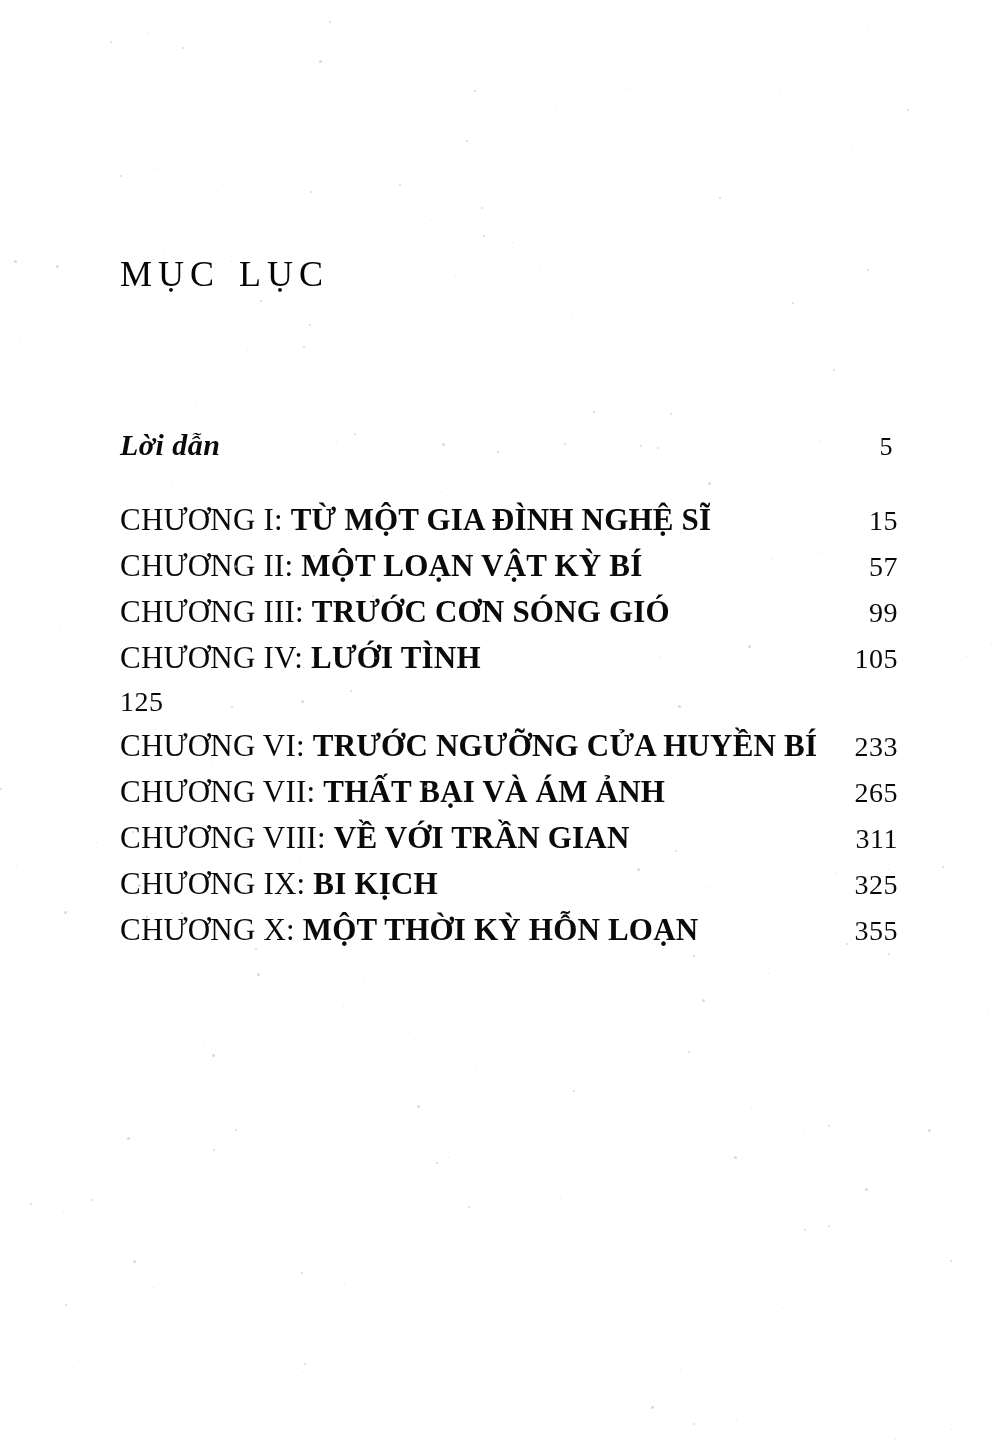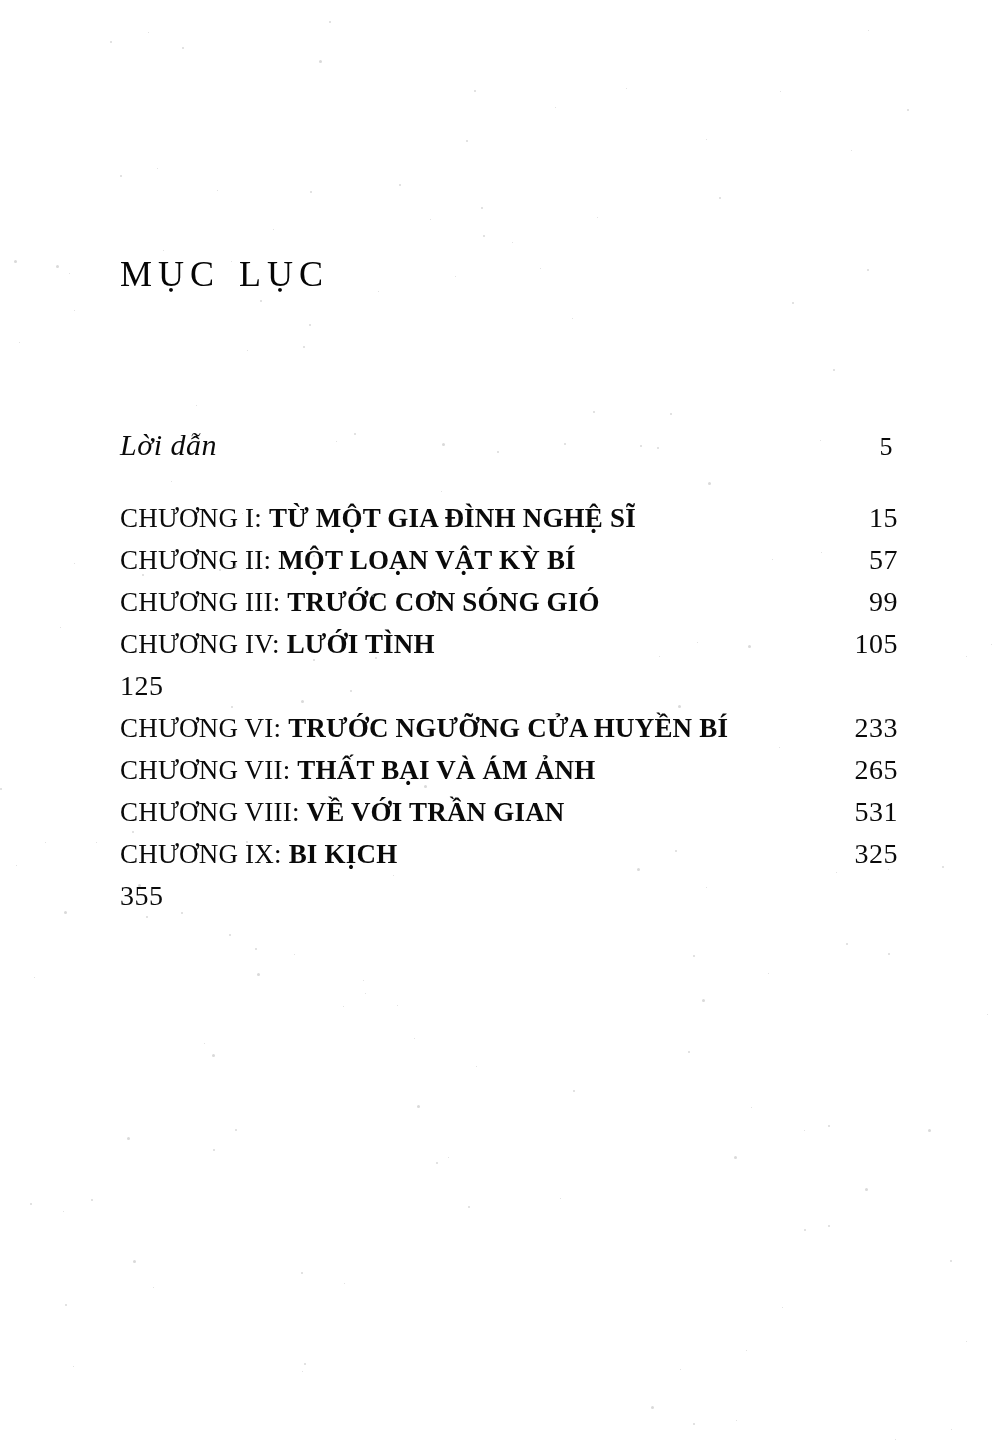--- a/index.html
+++ b/index.html
@@ -70,35 +70,35 @@
     font-size: 26px;
     letter-spacing: .5px;
   }
 
   
   .row-intro {
     margin-bottom: 40px;
   }
   .row-intro .label {
     font-size: 30px;
-    font-weight: normal;
+    font-weight: bold;
     font-style: italic;
     letter-spacing: .5px;
   }
   .row-intro .page-no {
     font-size: 26px;
     padding-right: 5px;
   }
 
   
   .row-chapter {
     margin-bottom: 10px;
   }
   .row-chapter .label {
-    font-size: 27px;
+    font-size: 31px;
     letter-spacing: .2px;
   }
   .row-chapter .label .prefix {
     font-weight: normal;
   }
   .row-chapter .label .name {
     font-weight: bold;
   }
   .row-chapter .page-no {
     font-size: 28px;
@@ -142,27 +142,28 @@
         <div class="toc-row row-chapter">
           <span class="label"><span class="prefix">CHƯƠNG VI: </span><span class="name">TRƯỚC NGƯỠNG CỬA HUYỀN BÍ</span></span>
           <span class="page-no">233</span>
         </div>
         <div class="toc-row row-chapter">
           <span class="label"><span class="prefix">CHƯƠNG VII: </span><span class="name">THẤT BẠI VÀ ÁM ẢNH</span></span>
           <span class="page-no">265</span>
         </div>
         <div class="toc-row row-chapter">
           <span class="label"><span class="prefix">CHƯƠNG VIII: </span><span class="name">VỀ VỚI TRẦN GIAN</span></span>
-          <span class="page-no">531</span>
+          <span class="page-no">311</span>
         </div>
         <div class="toc-row row-chapter">
           <span class="label"><span class="prefix">CHƯƠNG IX: </span><span class="name">BI KỊCH</span></span>
           <span class="page-no">325</span>
         </div>
         <div class="toc-row row-chapter">
+          <span class="label"><span class="prefix">CHƯƠNG X: </span><span class="name">MỘT THỜI KỲ HỖN LOẠN</span></span>
           <span class="page-no">355</span>
         </div>
       </div>
 
   </div>
 </div>
 
 <div class="speckle" style="width: 2px; height: 2px; left: 804px; top: 1229px;"></div>
 <div class="speckle" style="width: 3px; height: 3px; left: 56px; top: 265px;"></div>
 <div class="speckle" style="width: 2px; height: 2px; left: 469px; top: 553px;"></div>

